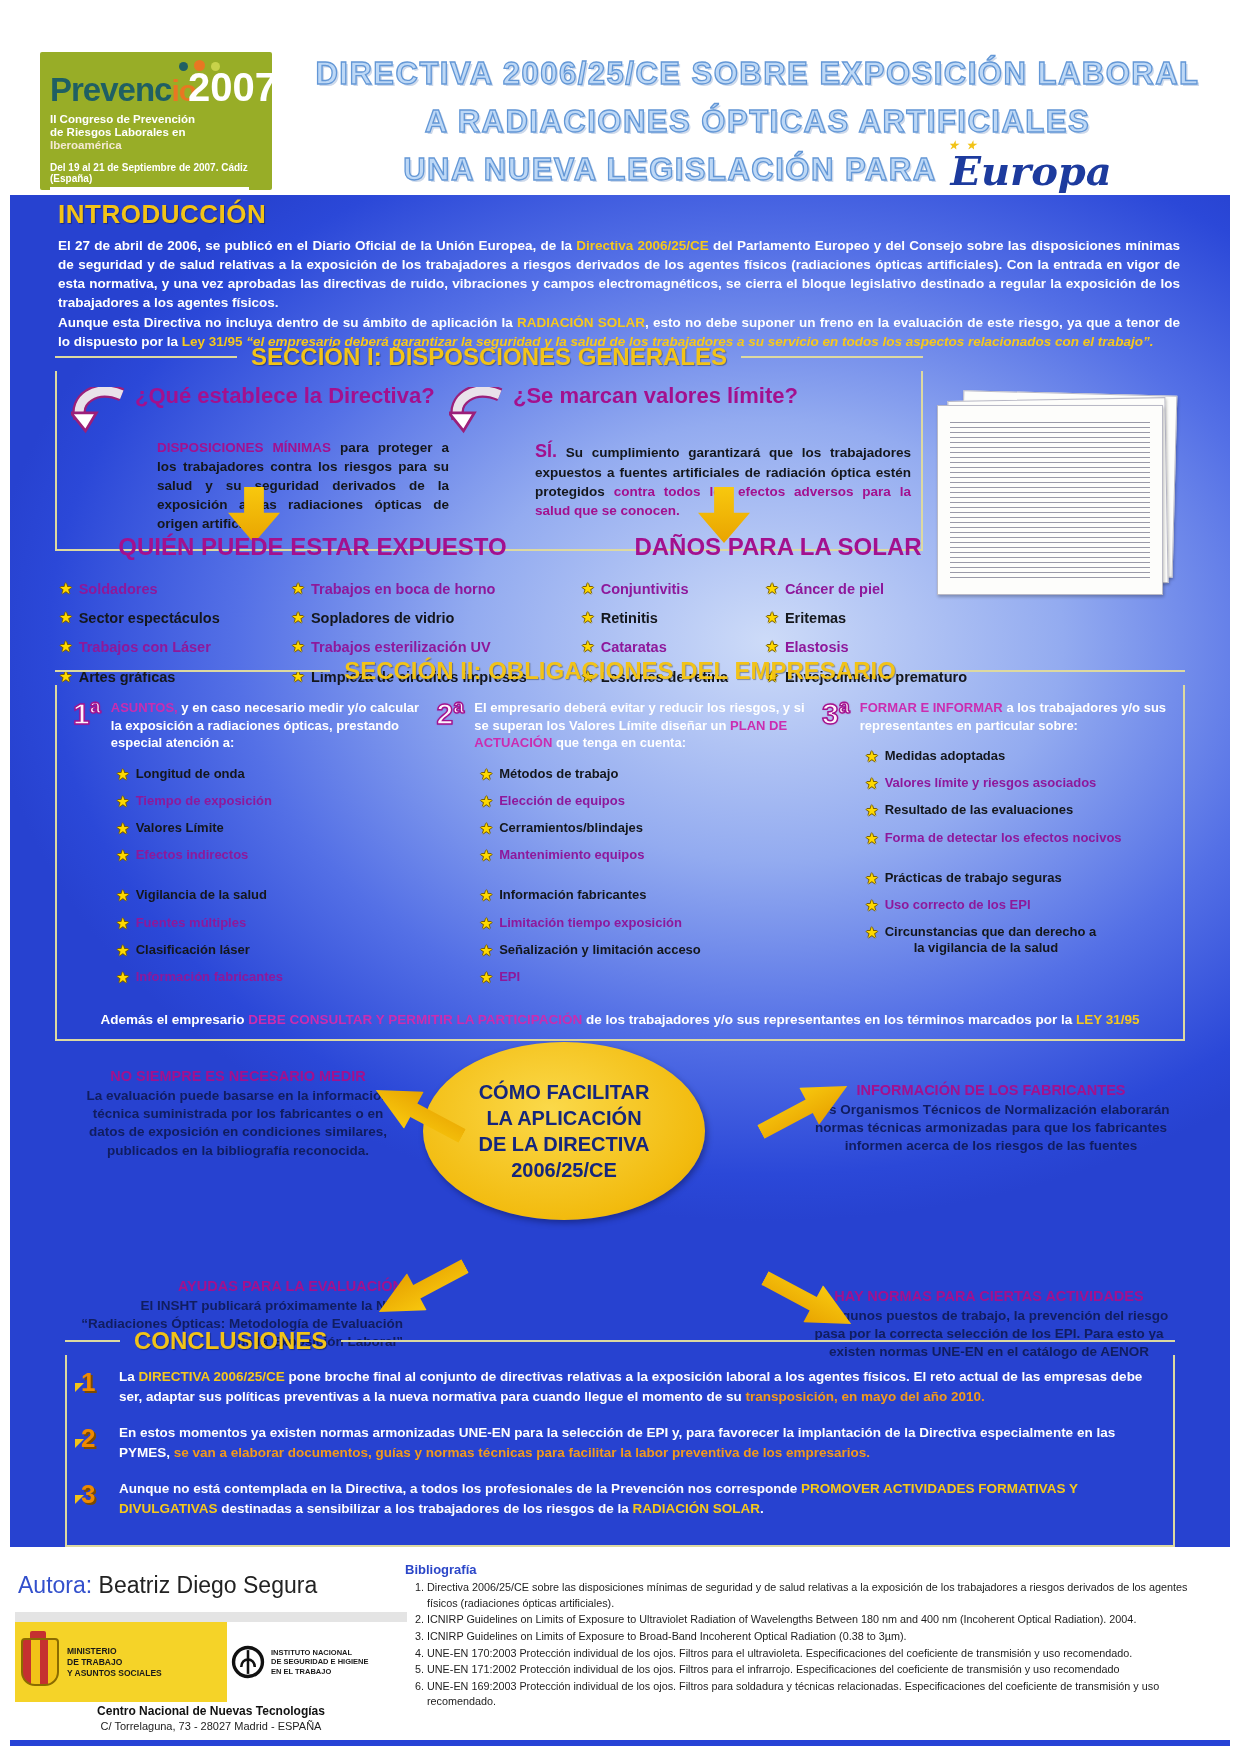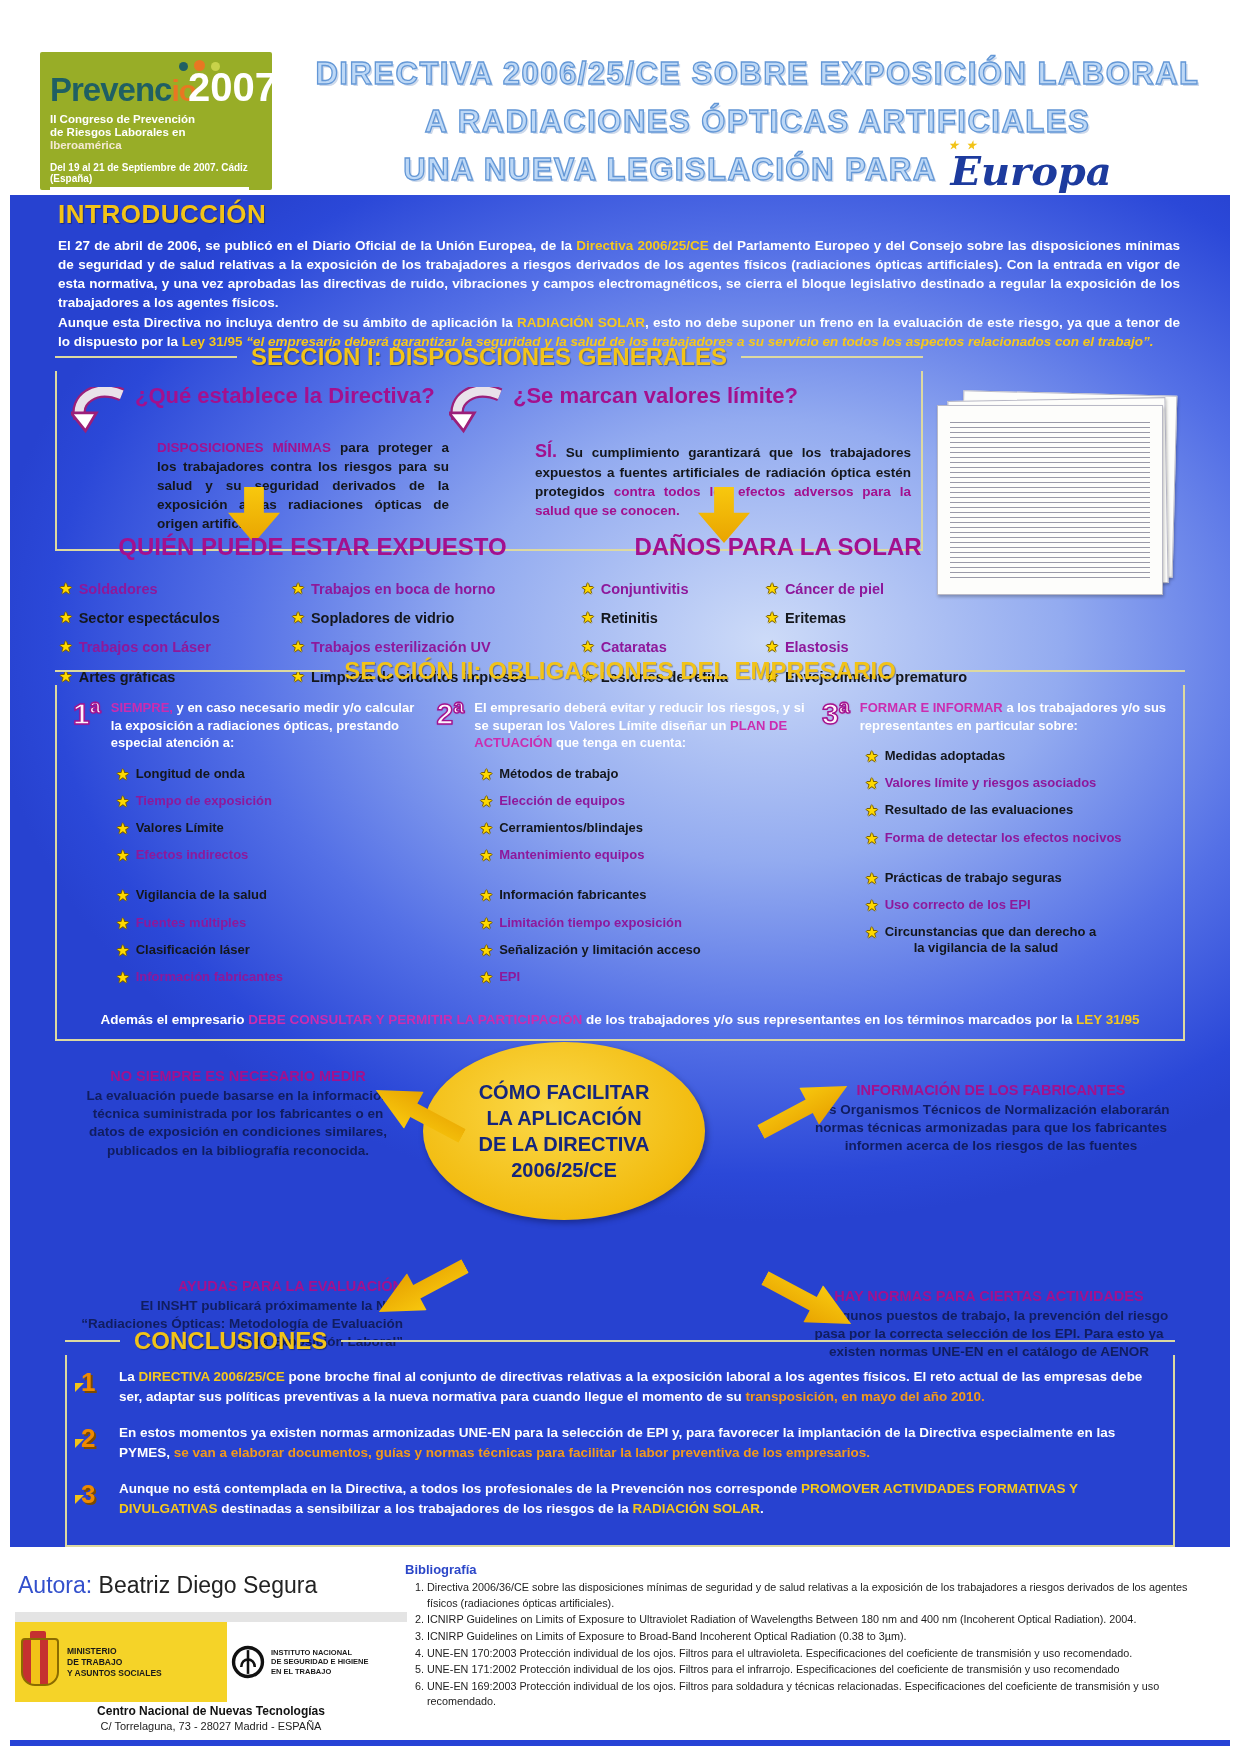--- a/index.html
+++ b/index.html
@@ -327,21 +327,21 @@
         <span class="hline"></span>
         <h2 class="h-gold">SECCIÓN II: OBLIGACIONES DEL EMPRESARIO</h2>
         <span class="hline"></span>
       </div>
       <div class="fbox">
         <div class="sec2-grid">
 
           <div>
             <div class="colhead">
               <span class="bignum">1ª</span>
-              <span class="colintro"><span class="mag">SIEMPRE,</span><span> y en caso necesario medir y/o calcular la exposición a radiaciones ópticas, prestando especial atención a:</span></span>
+              <span class="colintro"><span class="mag">ASUNTOS,</span><span> y en caso necesario medir y/o calcular la exposición a radiaciones ópticas, prestando especial atención a:</span></span>
             </div>
             <div class="s2list">
               <div class="litem dark">
                   <span class="star">★</span>
                   <span class="lbl">Longitud de onda</span>
                 </div>
               <div class="litem acc">
                   <span class="star">★</span>
                   <span class="lbl">Tiempo de exposición</span>
                 </div>
@@ -540,21 +540,21 @@
         </div>
       </div>
     </div>
   </div>
   <div class="centername">Centro Nacional de Nuevas Tecnologías</div>
   <div class="centeraddr">C/ Torrelaguna, 73  -  28027 Madrid - ESPAÑA</div>
 
   <div class="biblio">
     <h4>Bibliografía</h4>
     <ol>
-      <li>Directiva 2006/36/CE sobre las disposiciones mínimas de seguridad y de salud relativas a la exposición de los trabajadores a riesgos derivados de los agentes físicos (radiaciones ópticas artificiales).</li>
+      <li>Directiva 2006/25/CE sobre las disposiciones mínimas de seguridad y de salud relativas a la exposición de los trabajadores a riesgos derivados de los agentes físicos (radiaciones ópticas artificiales).</li>
       <li>ICNIRP Guidelines on Limits of Exposure to Ultraviolet Radiation of Wavelengths Between 180 nm and 400 nm (Incoherent Optical Radiation). 2004.</li>
       <li>ICNIRP Guidelines on Limits of Exposure to Broad-Band Incoherent Optical Radiation (0.38 to 3µm).</li>
       <li>UNE-EN 170:2003 Protección individual de los ojos. Filtros para el ultravioleta. Especificaciones del coeficiente de transmisión y uso recomendado.</li>
       <li>UNE-EN 171:2002 Protección individual de los ojos. Filtros para el infrarrojo. Especificaciones del coeficiente de transmisión y uso recomendado</li>
       <li>UNE-EN 169:2003 Protección individual de los ojos. Filtros para soldadura y técnicas relacionadas. Especificaciones del coeficiente de transmisión y uso recomendado.</li>
     </ol>
   </div>
 
   <div class="bottom-rule"></div>
 </div>

